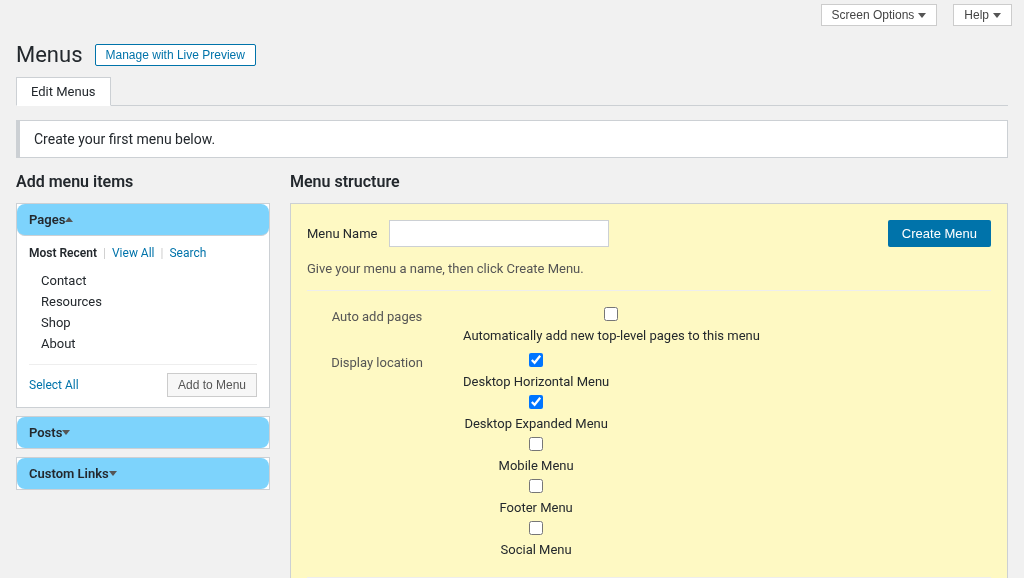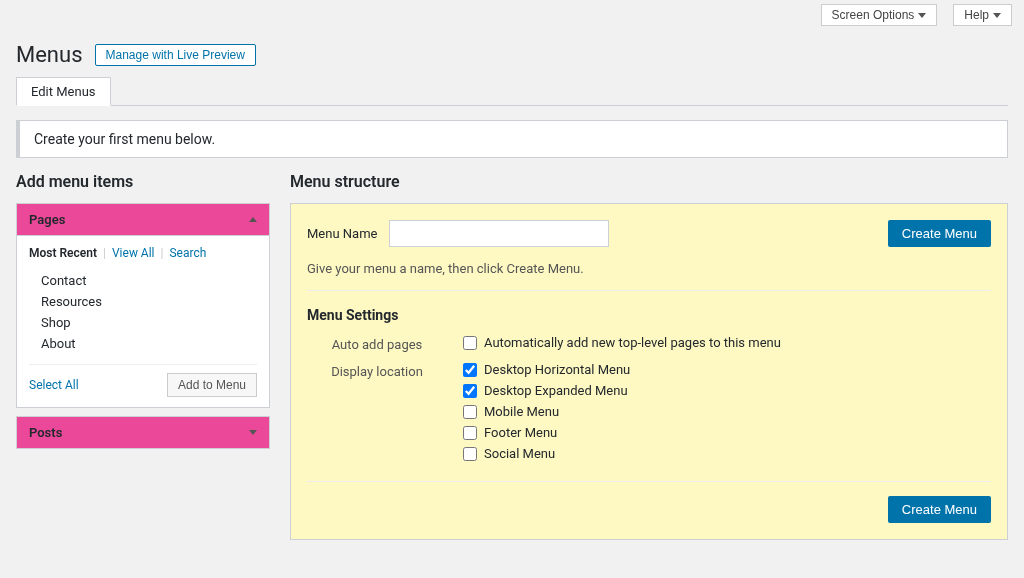--- a/index.html
+++ b/index.html
@@ -94,27 +94,28 @@
       margin-bottom: 12px;
       color: #23282d;
     }
     .accordion-box {
       background: #fff;
       border: 1px solid #ccd0d4;
       margin-bottom: 8px;
     }
     .accordion-header {
       display: flex;
-      justify-content: space-between;
+      justify-content: flex-start;
       align-items: center;
       padding: 8px 12px;
       cursor: pointer;
       font-weight: 600;
-      background: #ec4899;
+      background: #7dd3fc;
       border-bottom: 1px solid #ccd0d4;
+      border-radius: 8px;
     }
     .accordion-header.collapsed {
       border-bottom: none;
     }
     .accordion-body {
       padding: 10px 12px;
     }
     .tabs-mini {
       display: flex;
       gap: 6px;
@@ -241,20 +242,21 @@
     .settings-options {
       display: flex;
       flex-direction: column;
       gap: 6px;
     }
     .checkbox-row {
       display: flex;
       align-items: center;
       gap: 7px;
       font-size: 13px;
+      flex-direction: column;
     }
     .checkbox-row input[type="checkbox"] {
       cursor: pointer;
       width: 14px;
       height: 14px;
     }
     .right-panel-inner {
       background: #fef9c3;
       border: 1px solid #ccd0d4;
       padding: 16px;
@@ -329,36 +331,41 @@
         </div>
       </div>
 
       <div class="accordion-box">
         <div class="accordion-header collapsed">
           <span>Posts</span>
           <span class="chevron-down"></span>
         </div>
       </div>
 
+      <div class="accordion-box">
+        <div class="accordion-header collapsed">
+          <span>Custom Links</span>
+          <span class="chevron-down"></span>
+        </div>
+      </div>
     </div>
 
     <div class="right-panel">
       <div class="section-title">Menu structure</div>
       <div class="right-panel-inner">
         <div class="menu-name-row">
           <div class="menu-name-wrapper">
             <label class="menu-name-label">Menu Name</label>
             <input class="menu-name-input" type="text" style="">
             <button class="create-menu-btn" style="margin-left:auto;">Create Menu</button>
           </div>
         </div>
 
         <p class="menu-hint">Give your menu a name, then click Create Menu.</p>
 
-        <div class="menu-settings-title">Menu Settings</div>
 
         <div class="settings-row">
           <div class="settings-label">Auto add pages</div>
           <div class="settings-options">
             <div class="checkbox-row">
               <input type="checkbox" style="">
               <span>Automatically add new top-level pages to this menu</span>
             </div>
           </div>
         </div>

